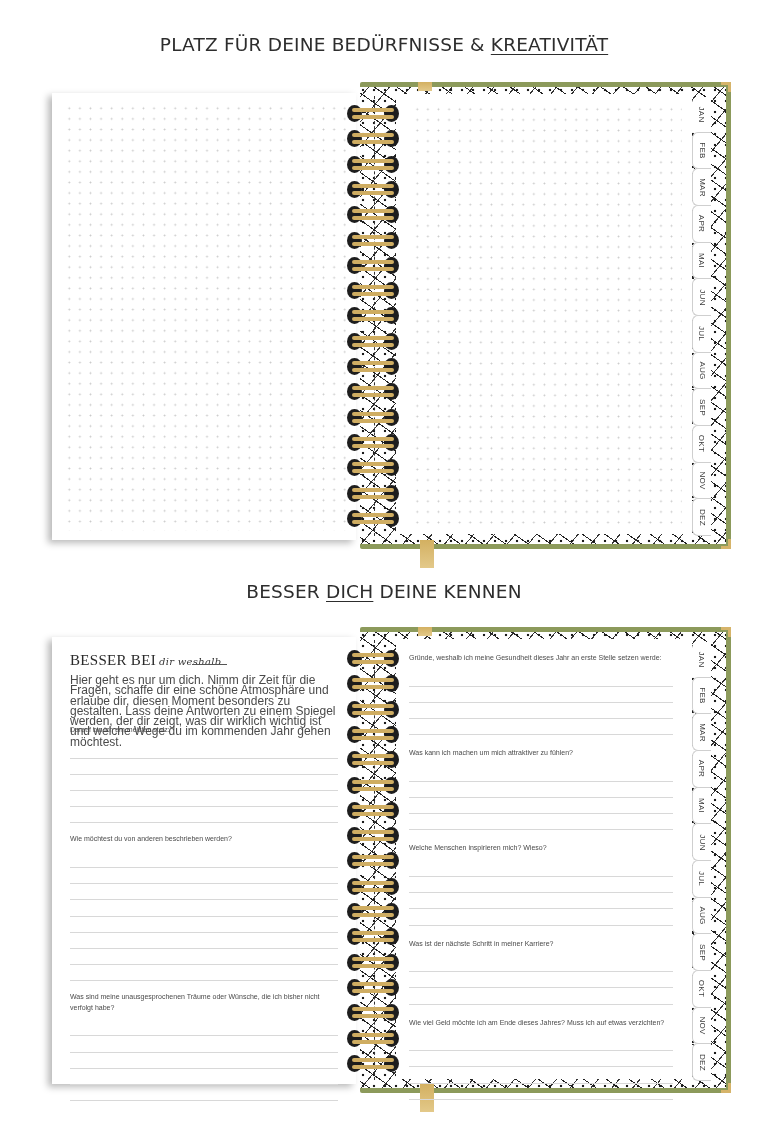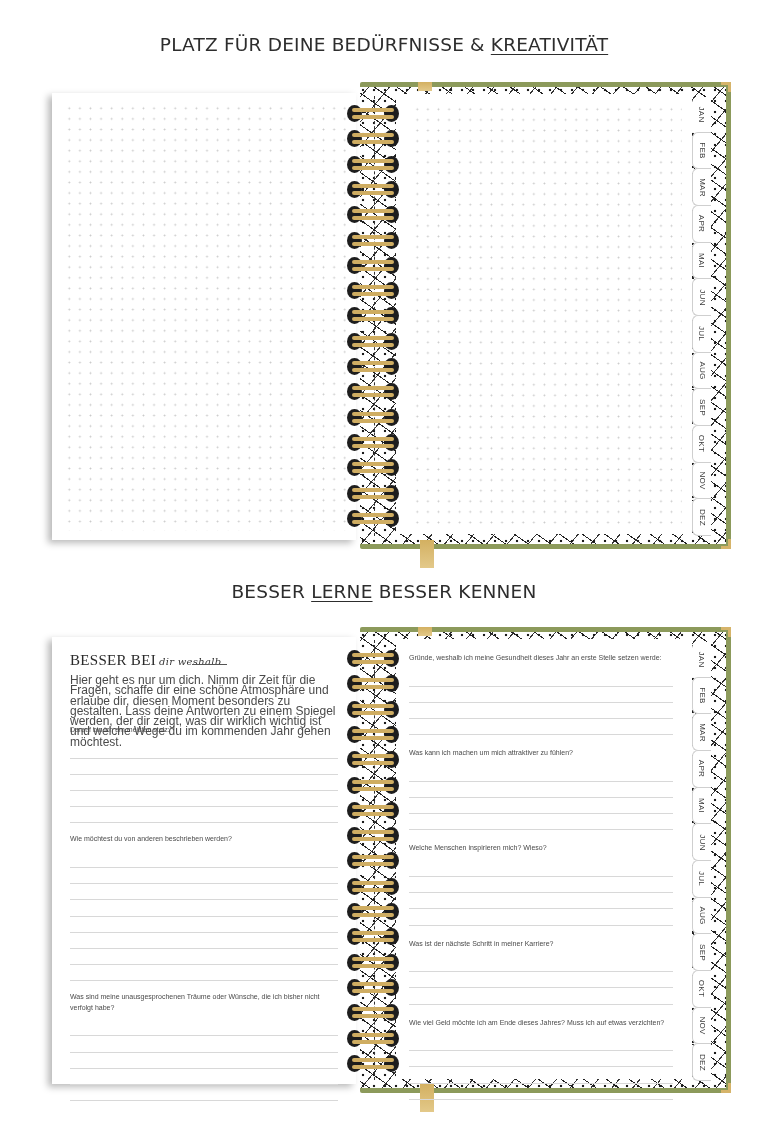--- a/index.html
+++ b/index.html
@@ -200,21 +200,21 @@
       <div class="ring" style="top: 404.8px;">
         <div class="bl l"></div>
         <div class="bl r"></div>
         <div class="g a"></div>
         <div class="g b"></div>
       </div>
     </div>
 </div>
 
 <div class="heading" style="top:581px">
-  <span>BESSER </span><u>LERNE</u><span> BESSER KENNEN</span>
+  <span>BESSER </span><u>DICH</u><span> DEINE KENNEN</span>
 </div>
 
 <div>
   <div class="cover" style="left:360px;top:627px;width:371px;height:466px">
     <div class="cover-inner"></div>
   </div>
   <div class="gold-corner" style="left:721px;top:627px;border-left:none;border-bottom:none"></div>
   <div class="gold-corner" style="left:721px;top:1083px;border-left:none;border-top:none"></div>
   <div class="bookmark" style="left:418px;top:627px;height:9px"></div>
   <div class="bookmark" style="left:420px;top:1084px;height:28px"></div>

